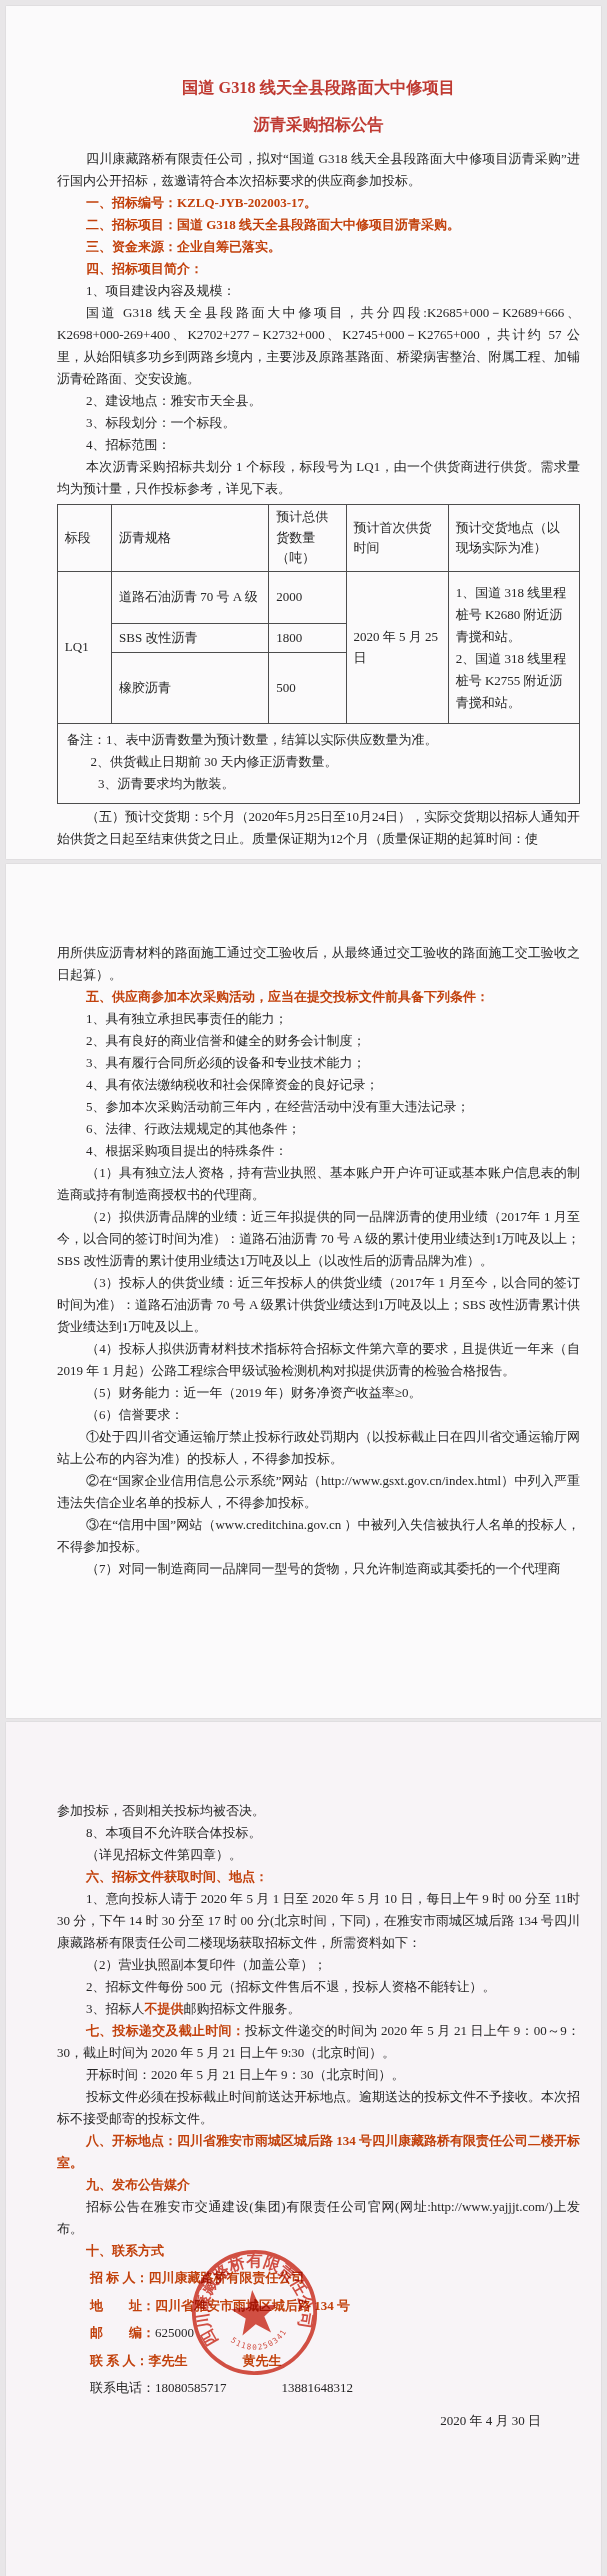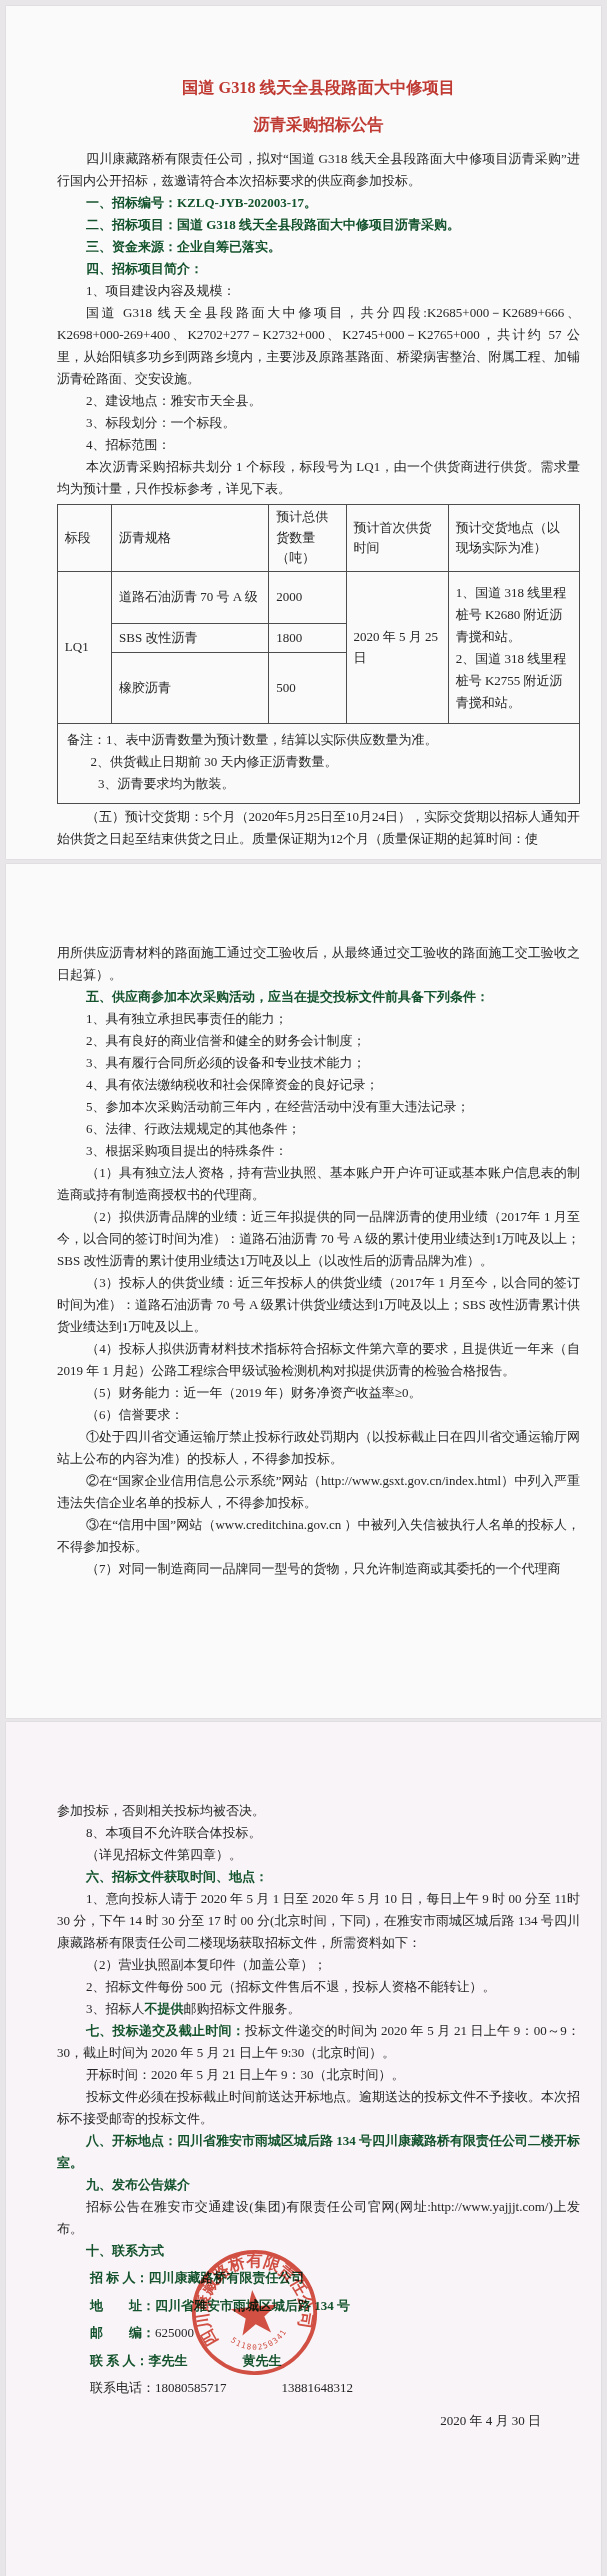--- a/index.html
+++ b/index.html
@@ -24,21 +24,21 @@
   .page1 .inner{padding-top:70px;}
   .title{
     margin:0;text-align:center;font-size:16.3px;line-height:24px;
     font-weight:bold;color:var(--title_red,#bf3a32);
     text-indent:0;
   }
   .title2{margin-top:13px;}
   .bodyblock{margin-top:10.6px;}
   p.para{margin:0;text-indent:29px;}
   p.noind{margin:0;text-indent:0;}
-  .bold{font-weight:bold;color:#14532d;}
+  .bold{font-weight:bold;color:#c2410c;}
   
   table.bid-table{
     border-collapse:collapse;width:100%;margin:4.6px 0 1.5px;
     font-size:13px;
   }
   table.bid-table td{
     border:1.1px solid #4d4d4d;padding:2.3px 6.8px;
     vertical-align:middle;line-height:20.5px;text-align:left;
   }
   table.bid-table tr.thead td{height:42px;}
@@ -137,21 +137,21 @@
   <section class="page page2">
     <div class="inner">
       <p class="noind">用所供应沥青材料的路面施工通过交工验收后，从最终通过交工验收的路面施工交工验收之日起算）。</p>
       <p class="para bold">五、供应商参加本次采购活动，应当在提交投标文件前具备下列条件：</p>
       <p class="para">1、具有独立承担民事责任的能力；</p>
       <p class="para">2、具有良好的商业信誉和健全的财务会计制度；</p>
       <p class="para">3、具有履行合同所必须的设备和专业技术能力；</p>
       <p class="para">4、具有依法缴纳税收和社会保障资金的良好记录；</p>
       <p class="para">5、参加本次采购活动前三年内，在经营活动中没有重大违法记录；</p>
       <p class="para">6、法律、行政法规规定的其他条件；</p>
-      <p class="para">3、根据采购项目提出的特殊条件：</p>
+      <p class="para">4、根据采购项目提出的特殊条件：</p>
       <p class="para">（1）具有独立法人资格，持有营业执照、基本账户开户许可证或基本账户信息表的制造商或持有制造商授权书的代理商。</p>
       <p class="para">（2）拟供沥青品牌的业绩：近三年拟提供的同一品牌沥青的使用业绩（2017年 1 月至今，以合同的签订时间为准）：道路石油沥青 70 号 A 级的累计使用业绩达到1万吨及以上；SBS 改性沥青的累计使用业绩达1万吨及以上（以改性后的沥青品牌为准）。</p>
       <p class="para">（3）投标人的供货业绩：近三年投标人的供货业绩（2017年 1 月至今，以合同的签订时间为准）：道路石油沥青 70 号 A 级累计供货业绩达到1万吨及以上；SBS 改性沥青累计供货业绩达到1万吨及以上。</p>
       <p class="para">（4）投标人拟供沥青材料技术指标符合招标文件第六章的要求，且提供近一年来（自 2019 年 1 月起）公路工程综合甲级试验检测机构对拟提供沥青的检验合格报告。</p>
       <p class="para">（5）财务能力：近一年（2019 年）财务净资产收益率≥0。</p>
       <p class="para">（6）信誉要求：</p>
       <p class="para">①处于四川省交通运输厅禁止投标行政处罚期内（以投标截止日在四川省交通运输厅网站上公布的内容为准）的投标人，不得参加投标。</p>
       <p class="para">②在“国家企业信用信息公示系统”网站（http://www.gsxt.gov.cn/index.html）中列入严重违法失信企业名单的投标人，不得参加投标。</p>
       <p class="para">③在“信用中国”网站（www.creditchina.gov.cn ）中被列入失信被执行人名单的投标人，不得参加投标。</p>
       <p class="para">（7）对同一制造商同一品牌同一型号的货物，只允许制造商或其委托的一个代理商</p>

